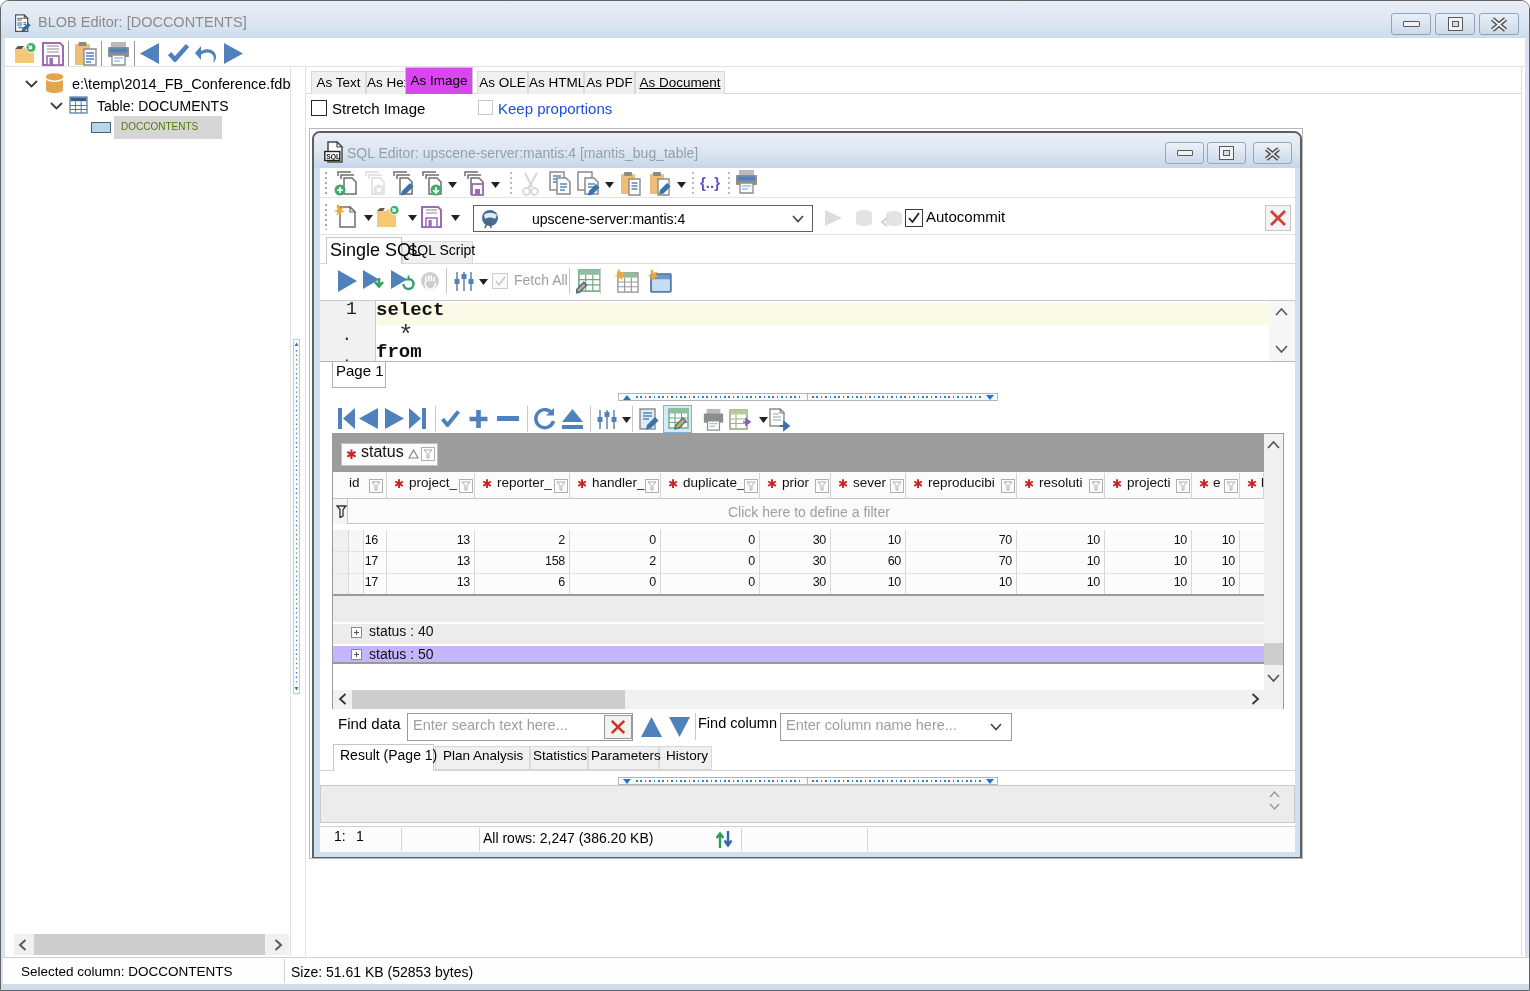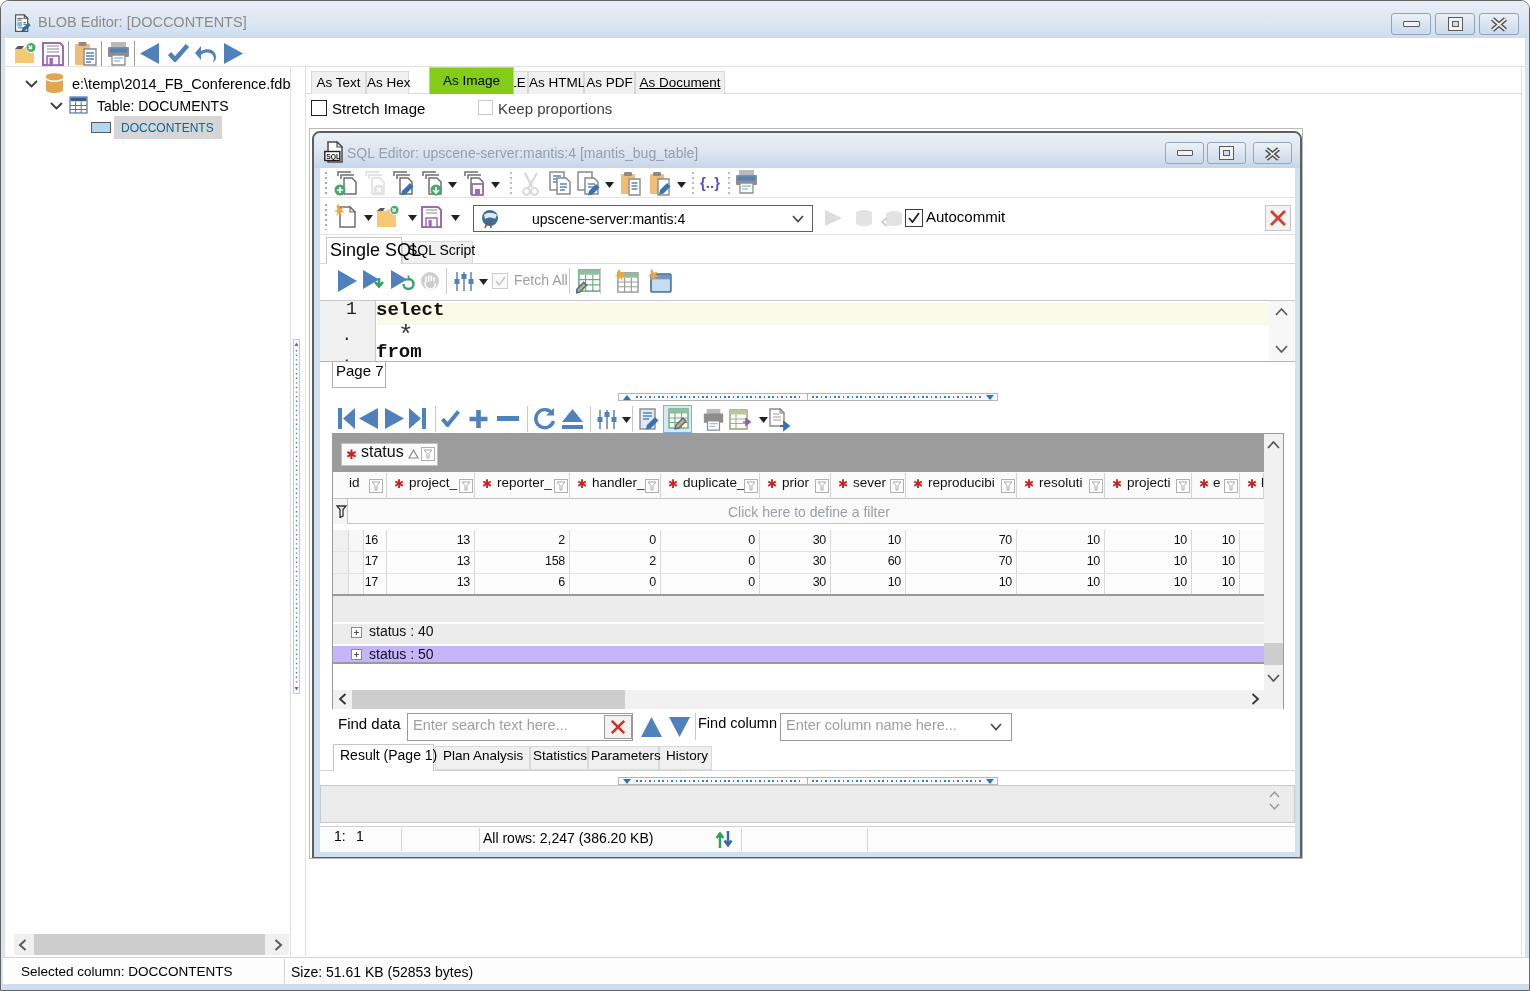--- a/index.html
+++ b/index.html
@@ -103,21 +103,21 @@
     </svg>
   <svg class="a" style="left:68px;top:95px;" width="19" height="18" viewBox="0 0 19 18">
     <rect x="1" y="1" width="17" height="16" fill="#fff" stroke="#54789c" stroke-width="1.2"></rect>
     <rect x="1.6" y="1.6" width="15.8" height="3.6" fill="#2e5e92"></rect>
     <path d="M6.6 5.5v11.5M12.2 5.5v11.5M1 9.5h17M1 13.5h17" stroke="#54789c" stroke-width="1" fill="none"></path>
   </svg>
   <div class="tx" style="left:96px;top:97px;font-size:14px;color:#000;">Table: DOCUMENTS</div>
 
   <div class="a" style="left:113px;top:115px;width:108px;height:23px;background:#d6d6d6;"></div>
   <div class="a" style="left:90px;top:121px;width:20px;height:11px;background:#b3d7f0;border:1.4px solid #5a5a5a;"></div>
-  <div class="tx" style="left:120px;top:120px;font-size:12px;color:#0369a1;">DOCCONTENTS</div>
+  <div class="tx" style="left:120px;top:120px;font-size:10px;color:#4d7c0f;">DOCCONTENTS</div>
 
   <div class="a" style="left:13px;top:933px;width:275px;height:21px;background:#f0f0f0;"></div>
   <div class="a" style="left:33px;top:933px;width:231px;height:21px;background:#cdcdcd;"></div>
   <svg class="a" style="left:17px;top:938px;" width="9" height="12" viewBox="0 0 9 12">
       <path d="M7.5 1L2 6l5.5 5" fill="none" stroke="#5a5a5a" stroke-width="2"></path>
     </svg>
   <svg class="a" style="left:273px;top:938px;" width="9" height="12" viewBox="0 0 9 12">
       <path d="M1.5 1L7 6l-5.5 5" fill="none" stroke="#5a5a5a" stroke-width="2"></path>
     </svg>
 
@@ -134,26 +134,26 @@
   <style>
     .tab1 { position:absolute; top:70px; height:23px; background:#f0f0f0; border:1px solid #d9d9d9; border-bottom:none; font-size:13.5px; color:#000; text-align:center; line-height:22px; white-space:nowrap; }
   </style>
   <div class="a" style="left:305px;top:92px;width:1216px;height:1px;background:#d9d9d9;"></div>
   <div class="tab1" style="left:310px;width:55px;">As Text</div>
   <div class="tab1" style="left:365px;width:43px;">As Hex</div>
   <div class="tab1" style="left:476px;width:51px;">As OLE</div>
   <div class="tab1" style="left:527px;width:56px;">As HTML</div>
   <div class="tab1" style="left:583px;width:51px;">As PDF</div>
   <div class="tab1" style="left:634px;width:90px;text-decoration:underline;">As Document</div>
-  <div class="tab1" style="left:428px;top:66px;width:85px;height:27px;background:#84cc16;border-color:#c5c5c5;line-height:26px;">As Image</div>
+  <div class="tab1" style="left:404px;top:66px;width:68px;height:27px;background:#d946ef;border-color:#c5c5c5;line-height:26px;">As Image</div>
 
   <div class="a" style="left:310px;top:99px;width:16px;height:16px;background:#fff;border:1.6px solid #222;"></div>
   <div class="tx" style="left:331px;top:99px;font-size:15px;color:#000;">Stretch Image</div>
   <div class="a" style="left:477px;top:99px;width:15px;height:15px;background:#fff;border:1.2px solid #c9c9c9;"></div>
-  <div class="tx" style="left:497px;top:99px;font-size:15px;color:#404040;">Keep proportions</div>
+  <div class="tx" style="left:497px;top:99px;font-size:15px;color:#1d4ed8;">Keep proportions</div>
 
   <div id="sqlimg" class="a" style="left:308px;top:127px;width:994px;height:731px;background:#fff;border:1px solid #b9b9b9;">
 
     <div class="a" style="left:2px;top:2px;width:990px;height:727px;border:2px solid #5f5f5f;border-bottom:1.4px solid #5f5f5f;border-radius:8px 8px 0 0;background:#cfe0f0;"></div>
     <div class="a" style="left:4px;top:4px;width:986px;height:35px;background:linear-gradient(#eaf0f7,#dce6f1 55%,#c6d6e9);border-radius:6px 6px 0 0;"></div>
     <div class="a" style="left:10px;top:39px;width:975px;height:684px;background:#fff;"></div>
 
     <svg class="a" style="left:14px;top:12px;" width="21" height="22" viewBox="0 0 21 22">
       <path d="M4 1h9l5 5v15H4z" fill="#fff" stroke="#4a4a4a" stroke-width="1.5"></path>
       <path d="M13 1l5 5h-5z" fill="#f2f2f2" stroke="#4a4a4a" stroke-width="1.2"></path>
@@ -390,21 +390,21 @@
       <div class="tx" style="left:56px;top:40px;font-size:19px;font-weight:bold;font-family:'Liberation Mono',monospace;color:#111;">from</div>
       <div class="a" style="left:949px;top:0;width:26px;height:62px;background:#f7f7f7;"></div>
       <svg class="a" style="left:955px;top:6px;" width="13" height="9" viewBox="0 0 13 9">
           <path d="M1 8l5.5-6L12 8" fill="none" stroke="#5a5a5a" stroke-width="1.7"></path>
         </svg>
       <svg class="a" style="left:955px;top:44px;" width="13" height="9" viewBox="0 0 13 9">
           <path d="M1 1l5.5 6L12 1" fill="none" stroke="#5a5a5a" stroke-width="1.7"></path>
         </svg>
     </div>
     <div class="a" style="left:22px;top:233px;width:54px;height:26px;background:#fff;border:1px solid #b0b0b0;border-top:none;"></div>
-    <div class="tx" style="left:26px;top:233px;font-size:15px;color:#000;">Page 7</div>
+    <div class="tx" style="left:26px;top:233px;font-size:15px;color:#000;">Page 1</div>
 
     <div class="a" style="left:308px;top:264px;width:380px;height:8px;background:#fafafa;border:1px solid #b5b5b5;"></div>
     <div class="a" style="left:497px;top:265px;width:1px;height:6px;background:#b5b5b5;"></div>
     <svg class="a" style="left:313px;top:266px;" width="8" height="5" viewBox="0 0 8 5">
         <path d="M0 5h8L4 0z" fill="#1f78c8"></path>
       </svg>
     <svg class="a" style="left:676px;top:266px;" width="8" height="5" viewBox="0 0 8 5">
         <path d="M0 0h8L4 5z" fill="#1f78c8"></path>
       </svg>
     <div class="a" style="left:326px;top:267px;width:166px;height:2px;background:repeating-linear-gradient(90deg,#2f7fd0 0 1.6px,transparent 1.6px 4.4px);"></div>

